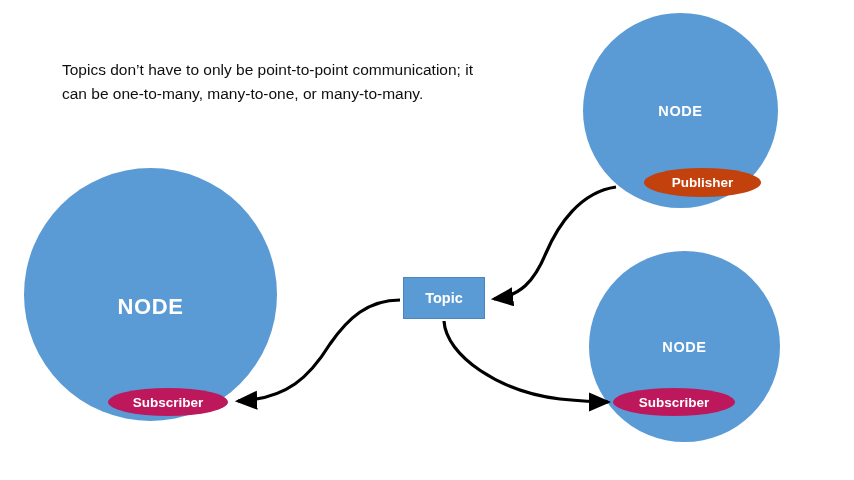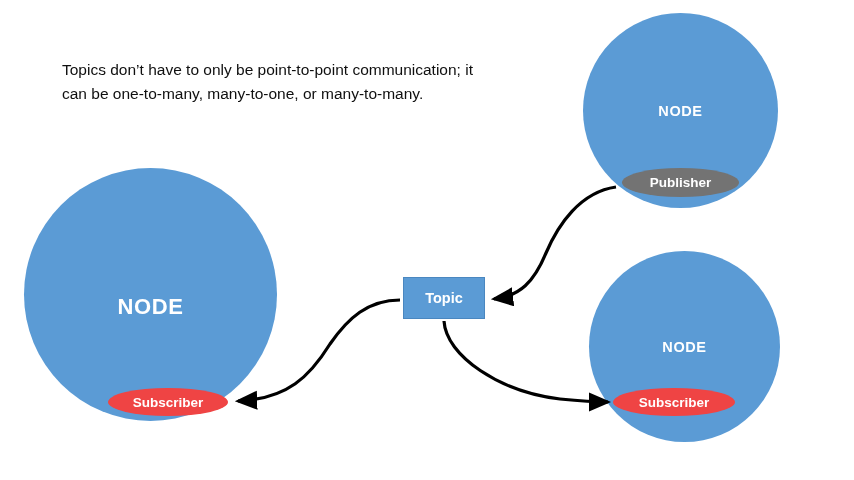--- a/index.html
+++ b/index.html
@@ -63,21 +63,21 @@
     border-radius: 50%;
     display: flex;
     align-items: center;
     justify-content: center;
     color: #ffffff;
     font-weight: bold;
     font-size: 13.5px;
     white-space: nowrap;
   }
   .ellipse-sub {
-    background: #ef4444;
+    background: #be185d;
   }
   #sub-left {
     left: 108px;
     top: 388px;
     width: 120px;
     height: 28px;
   }
   #sub-bottomright {
     left: 613px;
     top: 388px;
@@ -86,25 +86,25 @@
   }
   #msg-topright {
     left: 597px;
     top: 141px;
     width: 104px;
     height: 25px;
     background: #7f7f7f;
     font-size: 12.5px;
   }
   #pub-topright {
-    left: 622px;
+    left: 644px;
     top: 168px;
     width: 117px;
     height: 29px;
-    background: #737373;
+    background: #c2410c;
   }
   #topic-box {
     position: absolute;
     left: 403px;
     top: 277px;
     width: 82px;
     height: 42px;
     border-radius: 0;
     background: #5b9bd5;
     border: 1px solid #4a87c0;

